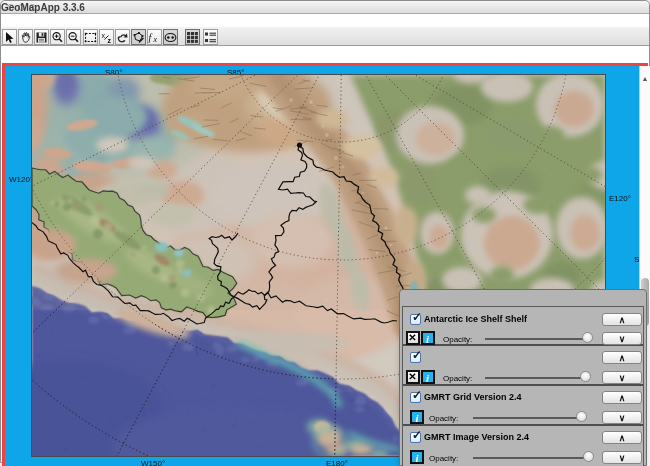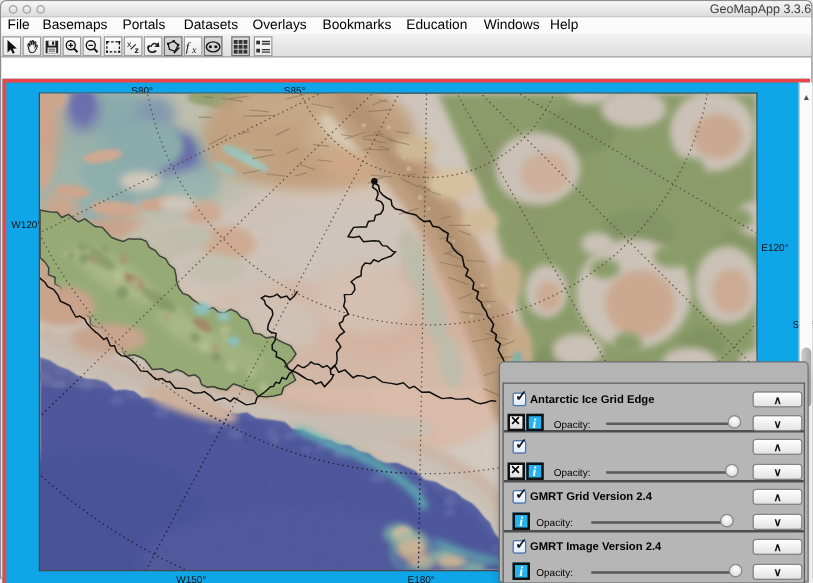--- a/index.html
+++ b/index.html
@@ -5,22 +5,22 @@
   * { margin:0; padding:0; box-sizing:border-box; }
   html,body { width:650px; height:466px; overflow:hidden; background:#e9e9e9;
     font-family:"Liberation Sans", sans-serif; }
   #win { position:absolute; left:0; top:0; width:650px; height:463px;
     background:#fff; border:1px solid #8e8e8e; border-radius:5px 5px 0 0; }
   #titlebar { position:absolute; left:0; top:0; width:648px; height:13px;
     background:linear-gradient(#f6f6f6,#dcdcdc); border-bottom:1px solid #a8a8a8;
     border-radius:5px 5px 0 0; }
   .tl { position:absolute; top:3px; width:7px; height:7px; border-radius:50%;
     border:1px solid #a2a2a2; background:radial-gradient(circle at 50% 35%, #f2f2f2, #d2d2d2); }
-  #title { position:absolute; top:1px; width:100%; text-align:right;
-    font-size:10px; color:#3c3c3c; }
+  #title { position:absolute; top:1px; width:100%; text-align:left;
+    font-size:10px; color:#3c3c3c;font-weight:bold; }
   #menubar { position:absolute; left:0; top:14px; width:648px; height:12px;
     background:#fbfbfb; font-size:11px; color:#000; }
   #menubar span { position:absolute; top:-1px; }
   #toolbar { position:absolute; left:0; top:26px; width:648px; height:19px;
     background:linear-gradient(#f2f2f2,#dedede); border-bottom:1px solid #9a9a9a; }
   .tbtn { position:absolute; top:2px; width:15px; height:16px;
     background:linear-gradient(#fdfdfd,#e9e9e9); border:1px solid #9d9d9d; }
   .tbtn.pressed { background:linear-gradient(#d8d8d8,#cfcfcf); border:1px solid #6f6f6f; }
   .tbtn svg { position:absolute; left:0; top:1px; }
   #content { position:absolute; left:1px; top:46px; width:646px; height:416px;
@@ -73,31 +73,20 @@
     background:radial-gradient(circle at 50% 35%,#ffffff,#d4d4d4); border:1px solid #8a8a8a; }
 </style>
 </head>
 <body>
 <div id="win">
   <div id="titlebar">
     <div class="tl" style="left:6px"></div>
     <div class="tl" style="left:17px"></div>
     <div class="tl" style="left:28px"></div>
     <div id="title">GeoMapApp 3.3.6</div>
-  </div>
-  <div id="menubar">
-    <span style="left:5px">File</span>
-    <span style="left:33px">Basemaps</span>
-    <span style="left:97px">Portals</span>
-    <span style="left:146px">Datasets</span>
-    <span style="left:201px">Overlays</span>
-    <span style="left:257px">Bookmarks</span>
-    <span style="left:324px">Education</span>
-    <span style="left:386px">Windows</span>
-    <span style="left:439px">Help</span>
   </div>
   <div id="toolbar">
     <div class="tbtn" style="left:1px">
         <svg width="13" height="13" viewBox="0 0 13 13">
           <path d="M3 1 L3 11 L5.6 8.6 L7.2 12 L8.8 11.2 L7.2 8 L10.5 7.8 Z" fill="#111"></path>
         </svg>
       </div>
     <div class="tbtn" style="left:17px">
         <svg width="13" height="13" viewBox="0 0 13 13">
           <path d="M3.5 6 C3 4 3.8 3.4 4.3 4.6 L5 6.2 L5 2.6 C5 1.6 6 1.6 6.1 2.6 L6.4 5 L6.8 2.2 C6.9 1.2 7.9 1.3 7.9 2.3 L7.9 5.2 L8.6 3 C8.9 2.1 9.8 2.4 9.7 3.3 L9.2 6.5 L9.9 5.6 C10.5 4.9 11.2 5.5 10.8 6.3 L9.3 9.5 C8.8 10.6 8 11.2 6.7 11.2 C5.4 11.2 4.7 10.6 4.3 9.4 Z" fill="none" stroke="#222" stroke-width="0.9"></path>
@@ -565,21 +554,21 @@
         <div class="thumb"></div>
       </div>
   </div>
 </div>
 <div id="lm">
   <div id="lmbody">
     <div class="sec" style="top:0px; height:39px">
       <div class="cb" style="left:7px; top:7px">
           <span>✓</span>
         </div>
-      <div class="lname" style="left:21px; top:7px">Antarctic Ice Grid Edge</div>
+      <div class="lname" style="left:21px; top:7px">Antarctic Ice Shelf Shelf</div>
       <div class="ubtn" style="left:199px; top:6px">∧</div>
       <div class="xbtn" style="left:2.5px; top:24px">✕</div>
       <div class="ibtn" style="left:17.5px; top:24px">i</div>
       <div class="opac" style="left:40px; top:28px">Opacity:</div>
       <div class="track" style="left:82px; top:31px; width:103px"></div>
       <div class="knob" style="left:179px; top:25px"></div>
       <div class="ubtn" style="left:199px; top:25px">∨</div>
     </div>
     <div class="sec" style="top:39px; height:40px">
       <div class="cb" style="left:7px; top:6px">

